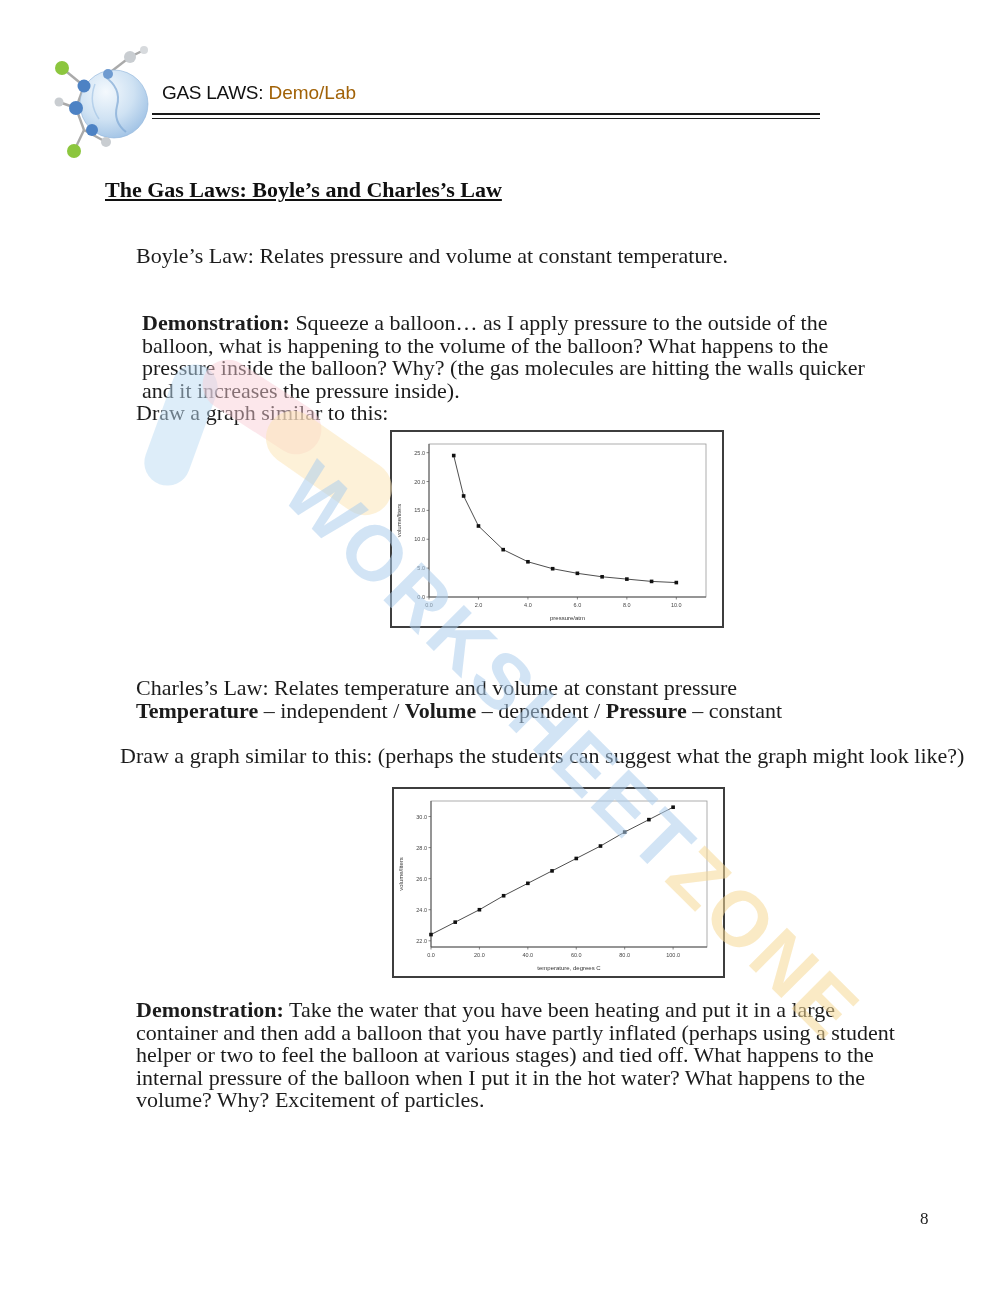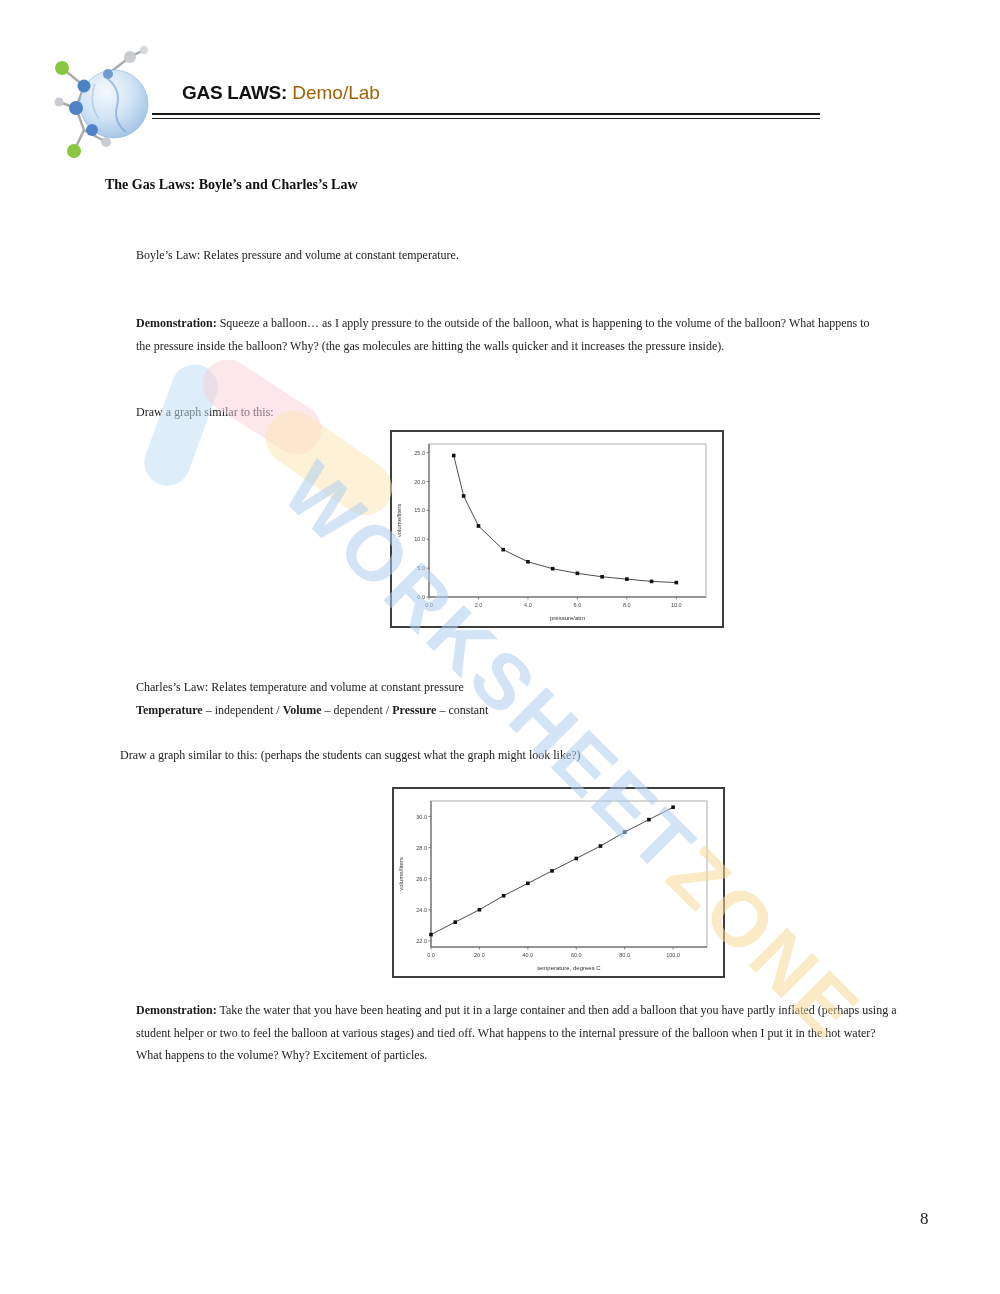--- a/index.html
+++ b/index.html
@@ -4,28 +4,28 @@
 <style>
   html,body{margin:0;padding:0;}
   body{
     width:1000px;height:1294px;position:relative;background:#ffffff;
     font-family:"Liberation Serif","DejaVu Serif",serif;color:#1b1b1b;
     overflow:hidden;
   }
   .abs{position:absolute;}
   
   .brand{left:162px;top:82px;font-family:"Liberation Sans",sans-serif;font-size:19px;color:#111;}
-  .brand .b{font-weight:bold;letter-spacing:-0.3px;margin-left:20px;}
+  .brand .b{font-weight:normal;letter-spacing:-0.3px;}
   .brand .r{font-weight:normal;color:#a16207;}
   .rule{left:152px;top:113px;width:668px;height:3px;border-top:2px solid #1a1a1a;border-bottom:1px solid #1a1a1a;}
   
-  .heading{left:105px;top:177px;font-size:14px;font-weight:bold;color:#101010;}
-  .para{font-size:12px;line-height:23px;color:#1c1c1c;}
+  .heading{left:105px;top:177px;font-size:22px;font-weight:bold;color:#101010;text-decoration:underline;}
+  .para{font-size:22px;line-height:23px;color:#1c1c1c;}
   .boyle{left:136px;top:244px;}
-  .demo1{left:136px;top:312px;width:742px;line-height:22.5px;}
+  .demo1{left:142px;top:312px;width:742px;line-height:22.5px;}
   .draw1{left:136px;top:401px;}
   .charles{left:136px;top:676px;}
   .draw2{left:120px;top:744px;white-space:nowrap;}
   .demo2{left:136px;top:999px;width:764px;line-height:22.5px;}
   .pageno{left:920px;top:1209px;font-size:17px;color:#222;}
   b.inline{font-weight:bold;}
   
   .chart-box{background:#fff;border:2px solid #3d3d3d;}
   .chart1{left:390px;top:430px;width:330px;height:194px;}
   .chart2{left:392px;top:787px;width:329px;height:187px;}

